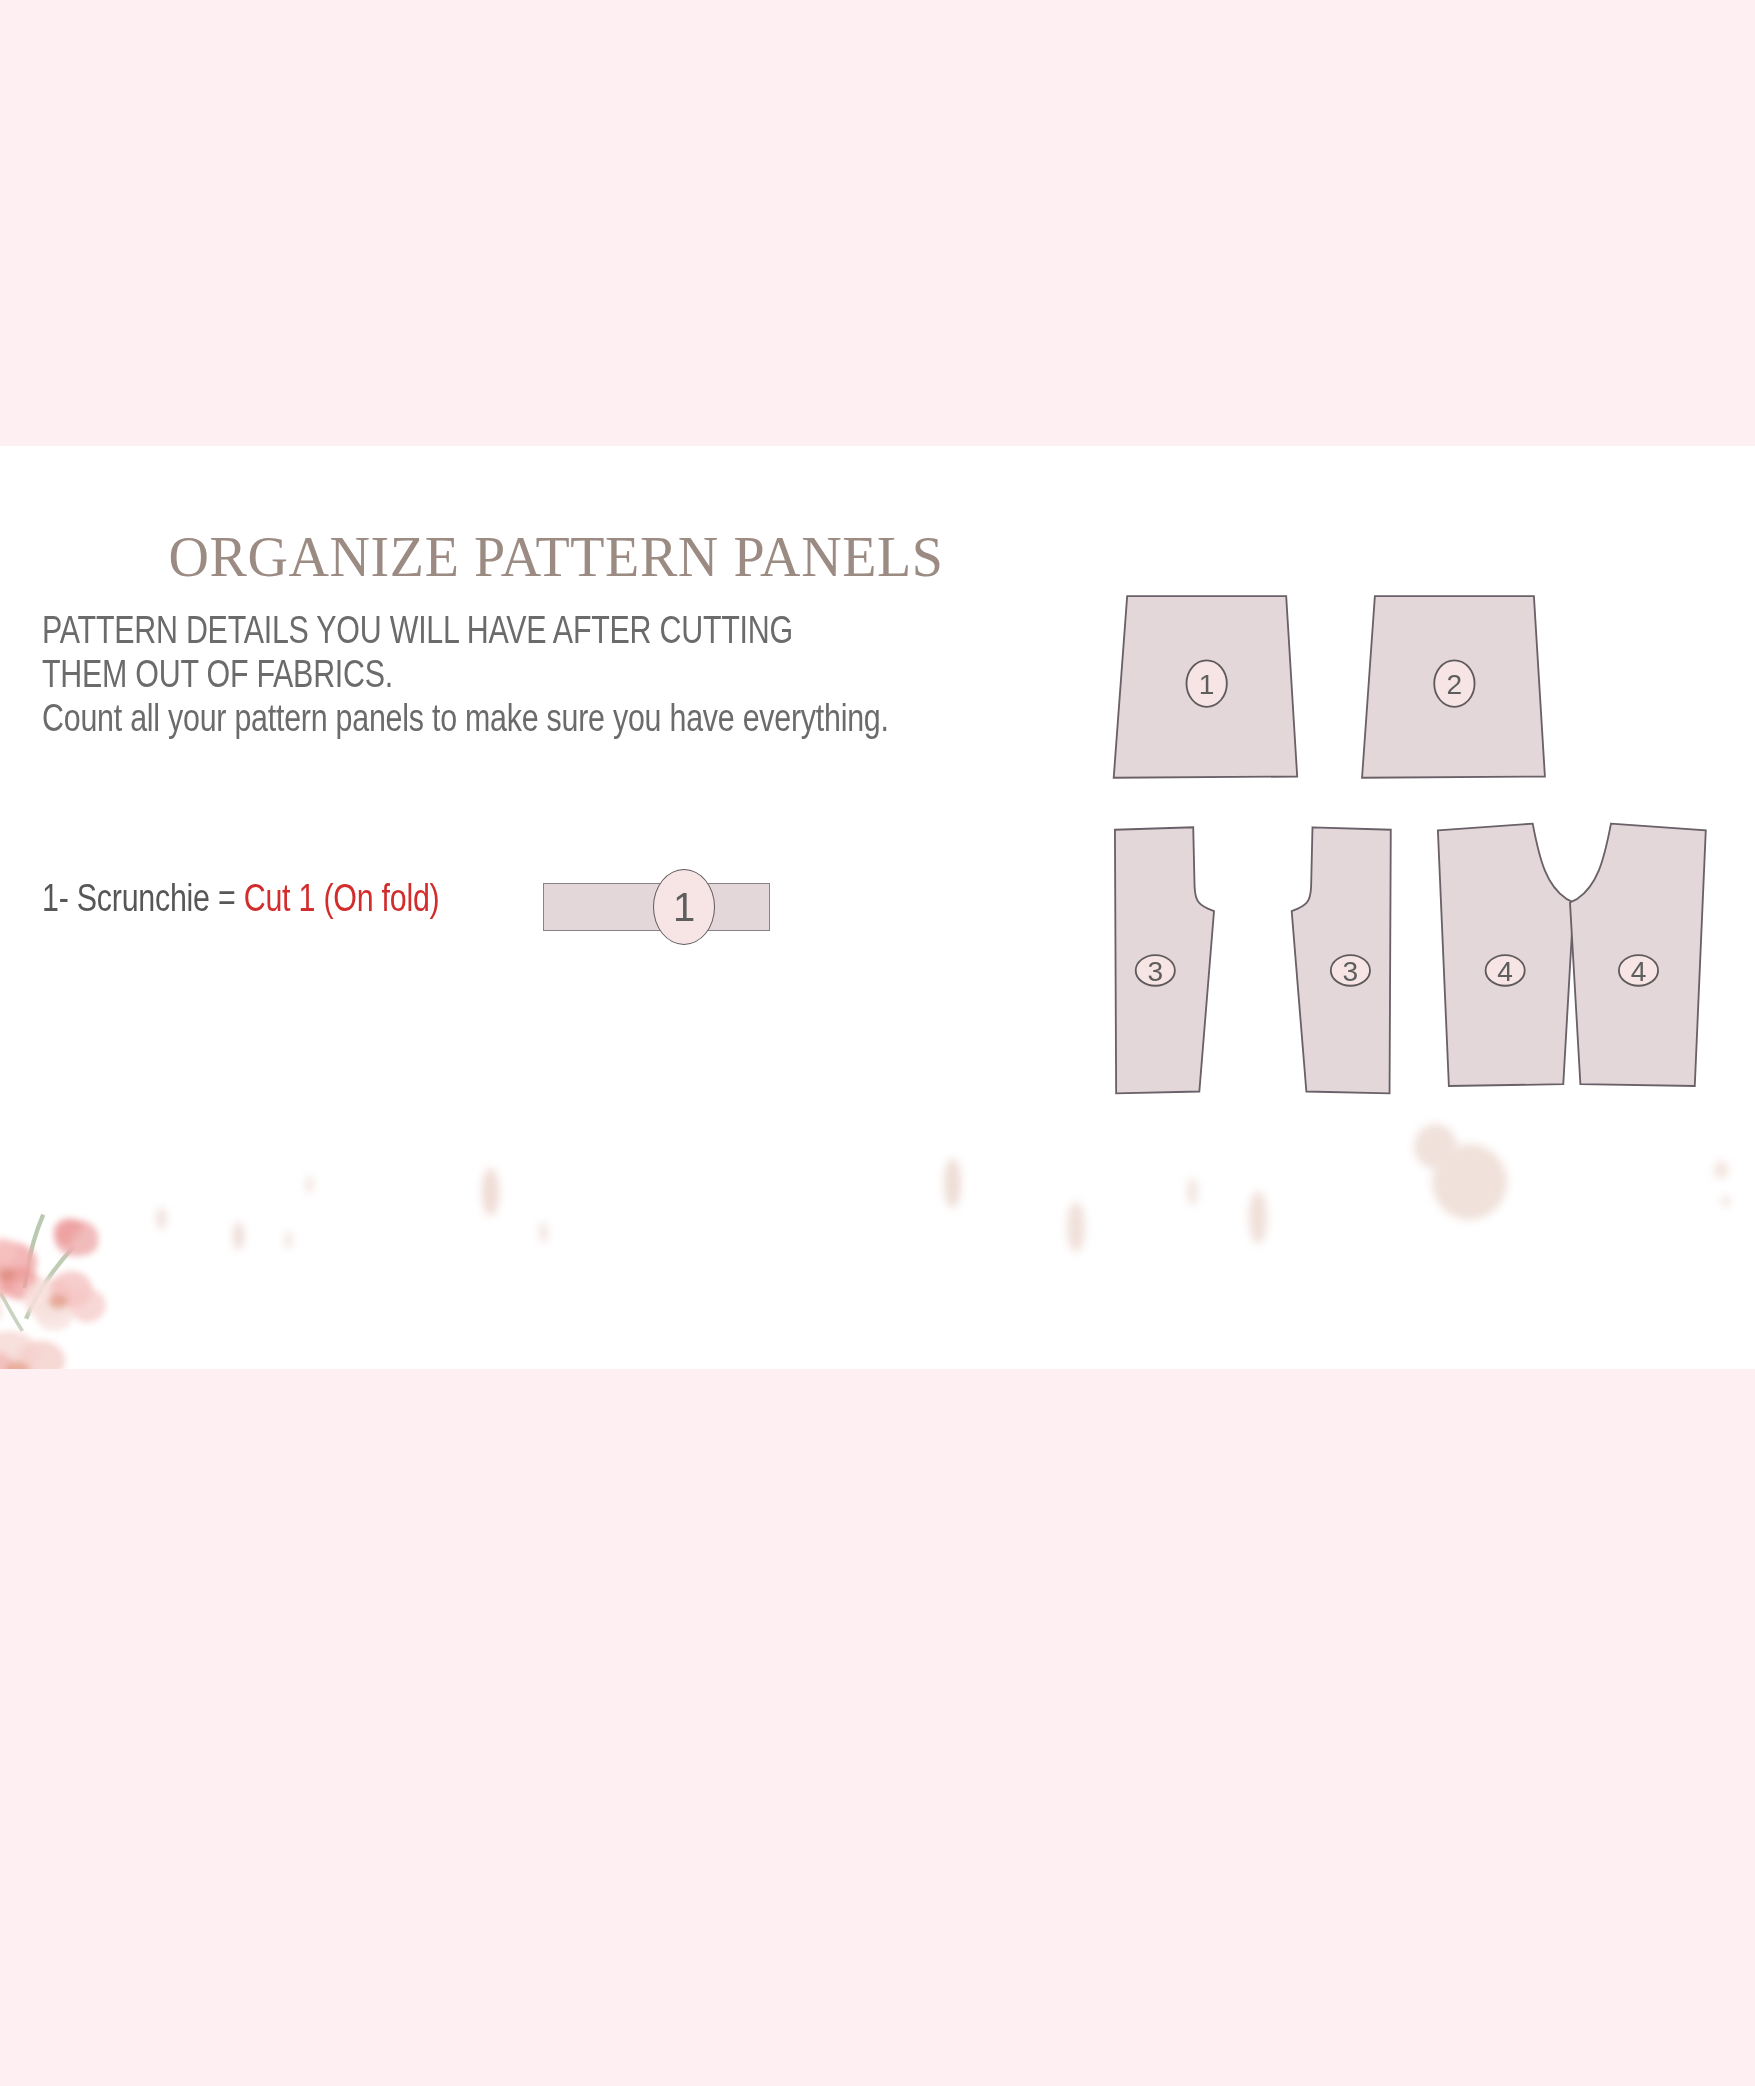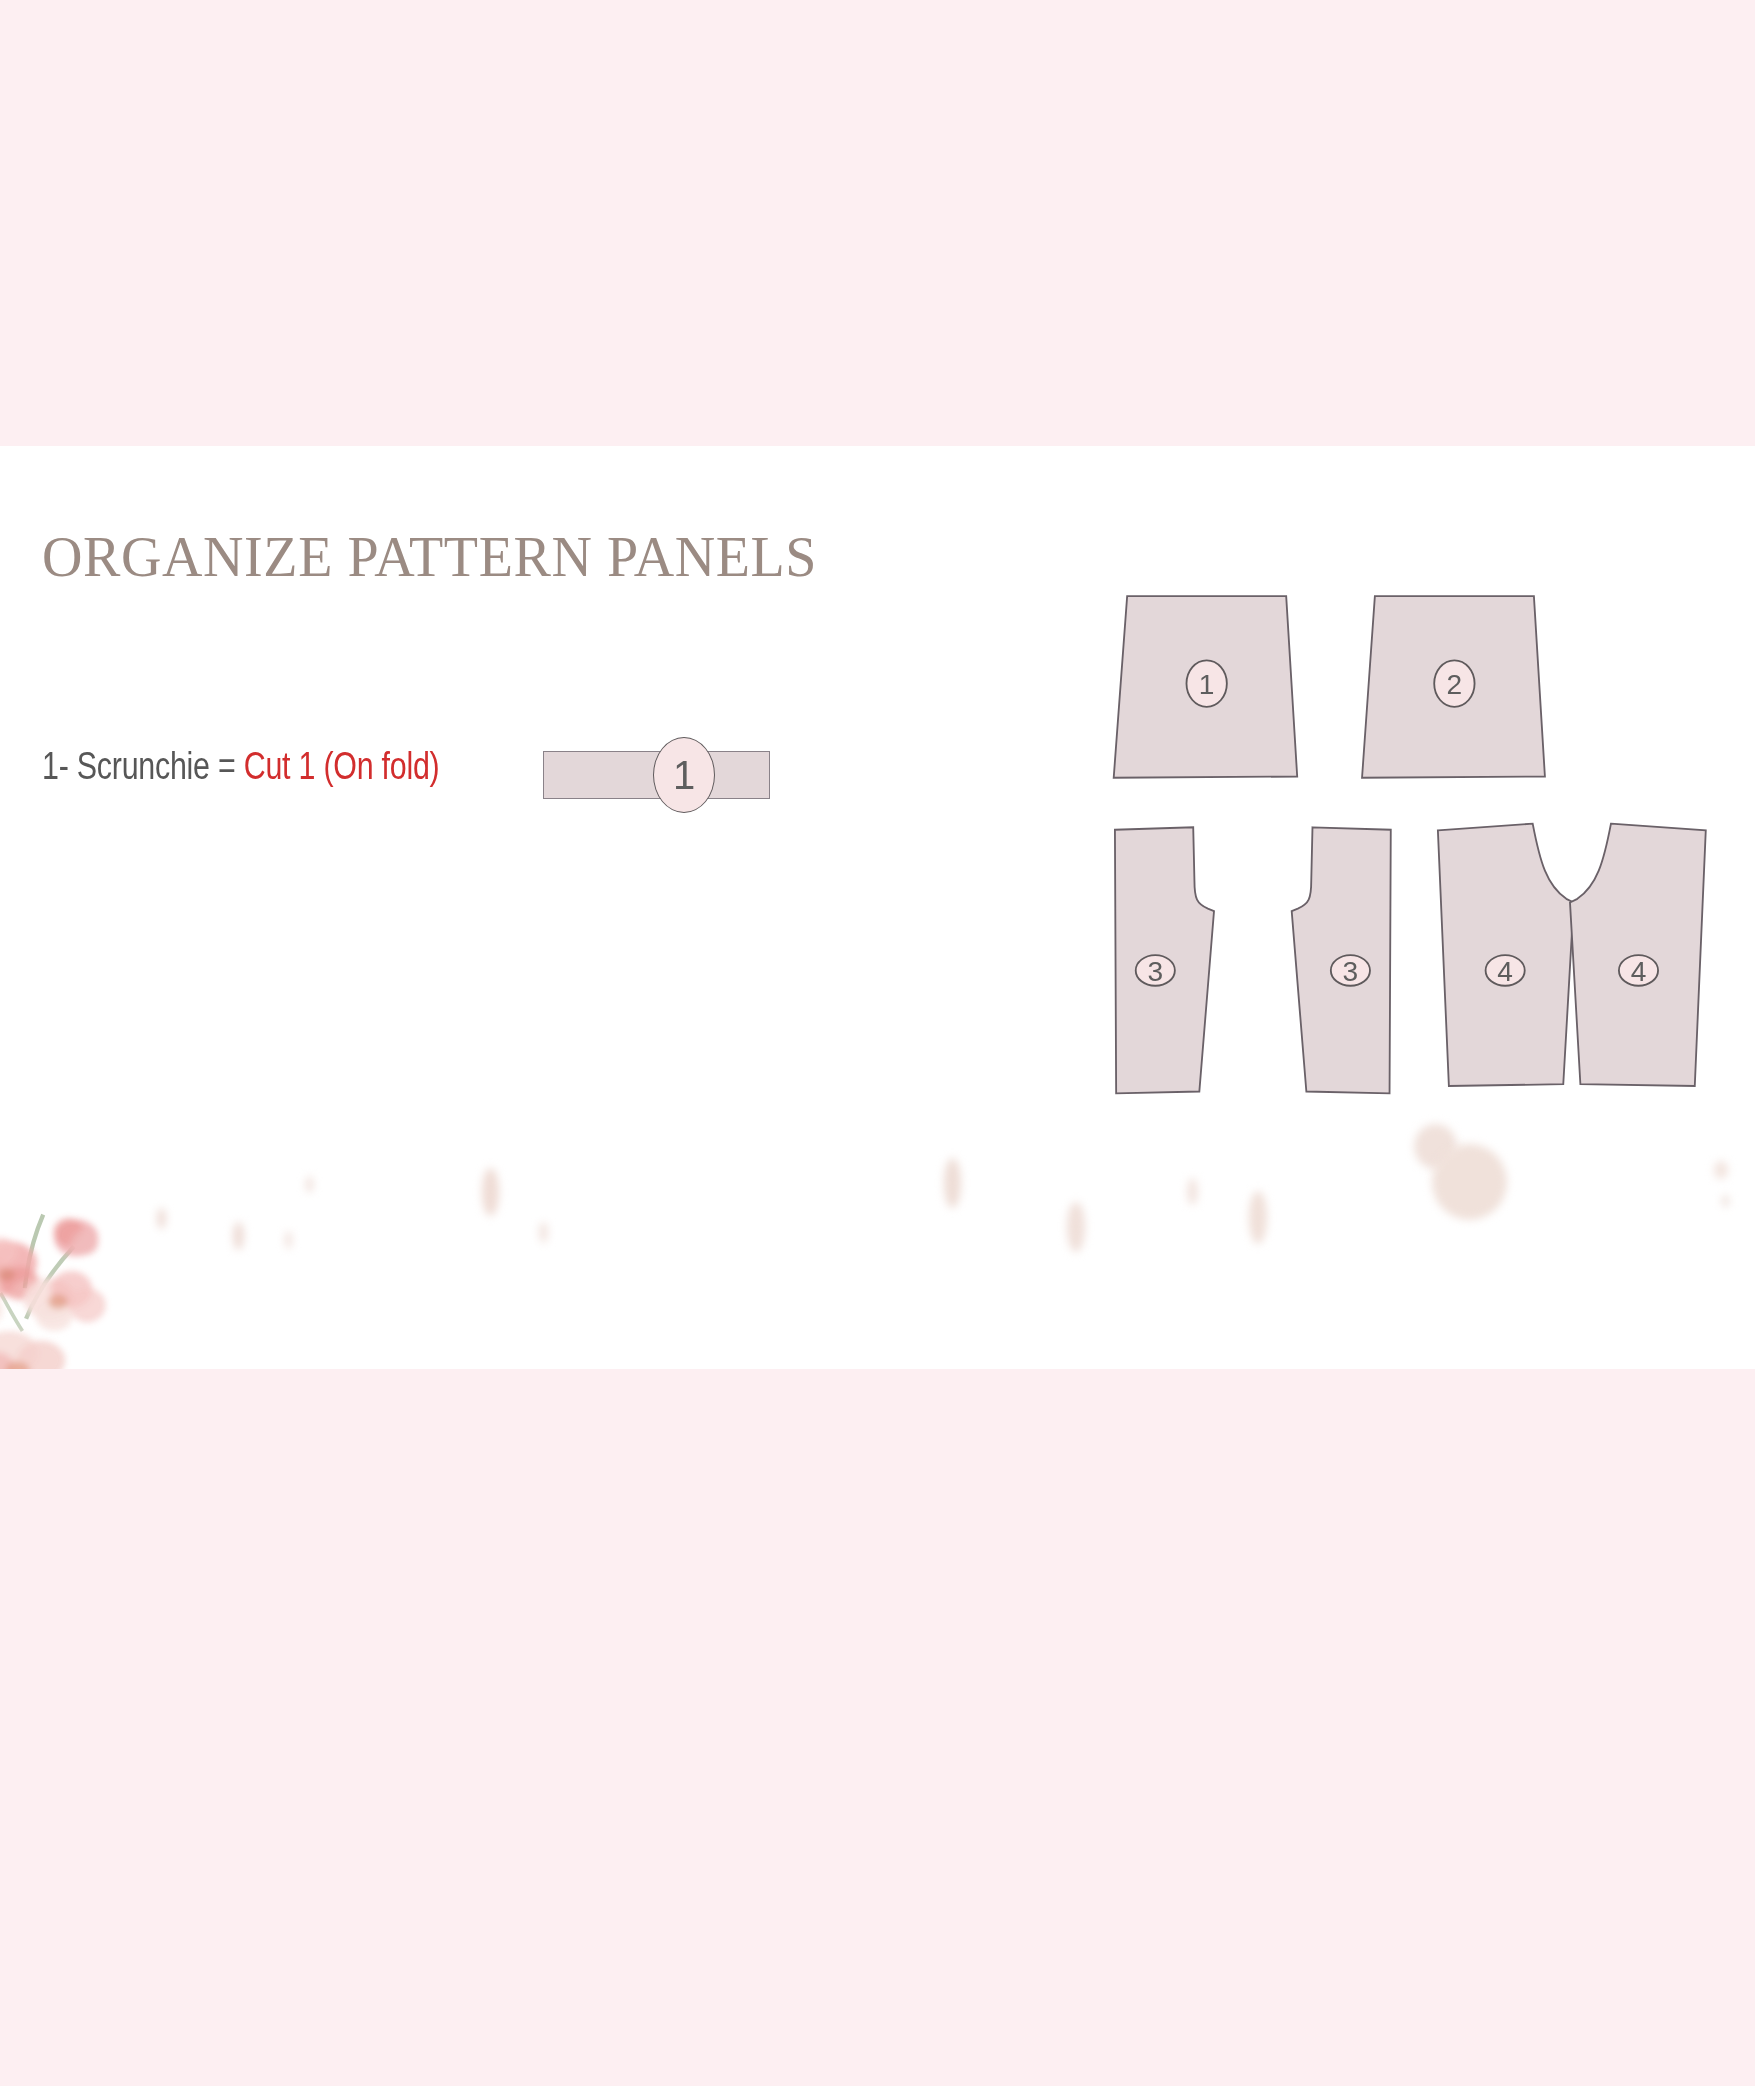--- a/index.html
+++ b/index.html
@@ -25,20 +25,21 @@
   }
   #page-title{
     font-family:"Liberation Serif", serif;
     font-size:56px;
     line-height:1.0;
     letter-spacing:0.6px;
     color:#9b8b83;
     font-weight:400;
     margin:0 0 23px 0;
     white-space:nowrap;
+    text-align:center;
   }
   .intro-line{
     font-size:38px;
     line-height:1.16;
     color:#6b6b6b;
     font-weight:400;
     letter-spacing:-0.3px;
     transform:scaleX(0.80);
     transform-origin:left center;
     white-space:nowrap;
@@ -188,20 +189,25 @@
     <div class="blot" style="left:1414px;top:678px;width:43px;height:45px;background:#f0e1db;"></div>
     <div class="blot" style="left:1432px;top:698px;width:75px;height:76px;background:#f0e1da;"></div>
     <div class="blot" style="left:1714px;top:715px;width:13.5px;height:18.4px;background:#f2e4de;"></div>
     <div class="blot" style="left:1722px;top:749px;width:7.3px;height:12.2px;background:#eddfd9;"></div>
   </div>
 
   <div id="text-column">
 
     <h1 id="page-title">ORGANIZE PATTERN PANELS</h1>
 
+    <div>
+      <div class="intro-line cap">PATTERN DETAILS YOU WILL HAVE AFTER CUTTING</div>
+      <div class="intro-line cap">THEM OUT OF FABRICS.</div>
+      <div class="intro-line">Count all your pattern panels to make sure you have everything.</div>
+    </div>
 
 
     <div class="grp-gap-a"></div>
 
 
     <div class="grp-gap-b"></div>
 
     <div>
       <div class="panel-line">
         <span class="lbl">1- Scrunchie = </span><span class="val">Cut 1 (On fold)</span>

